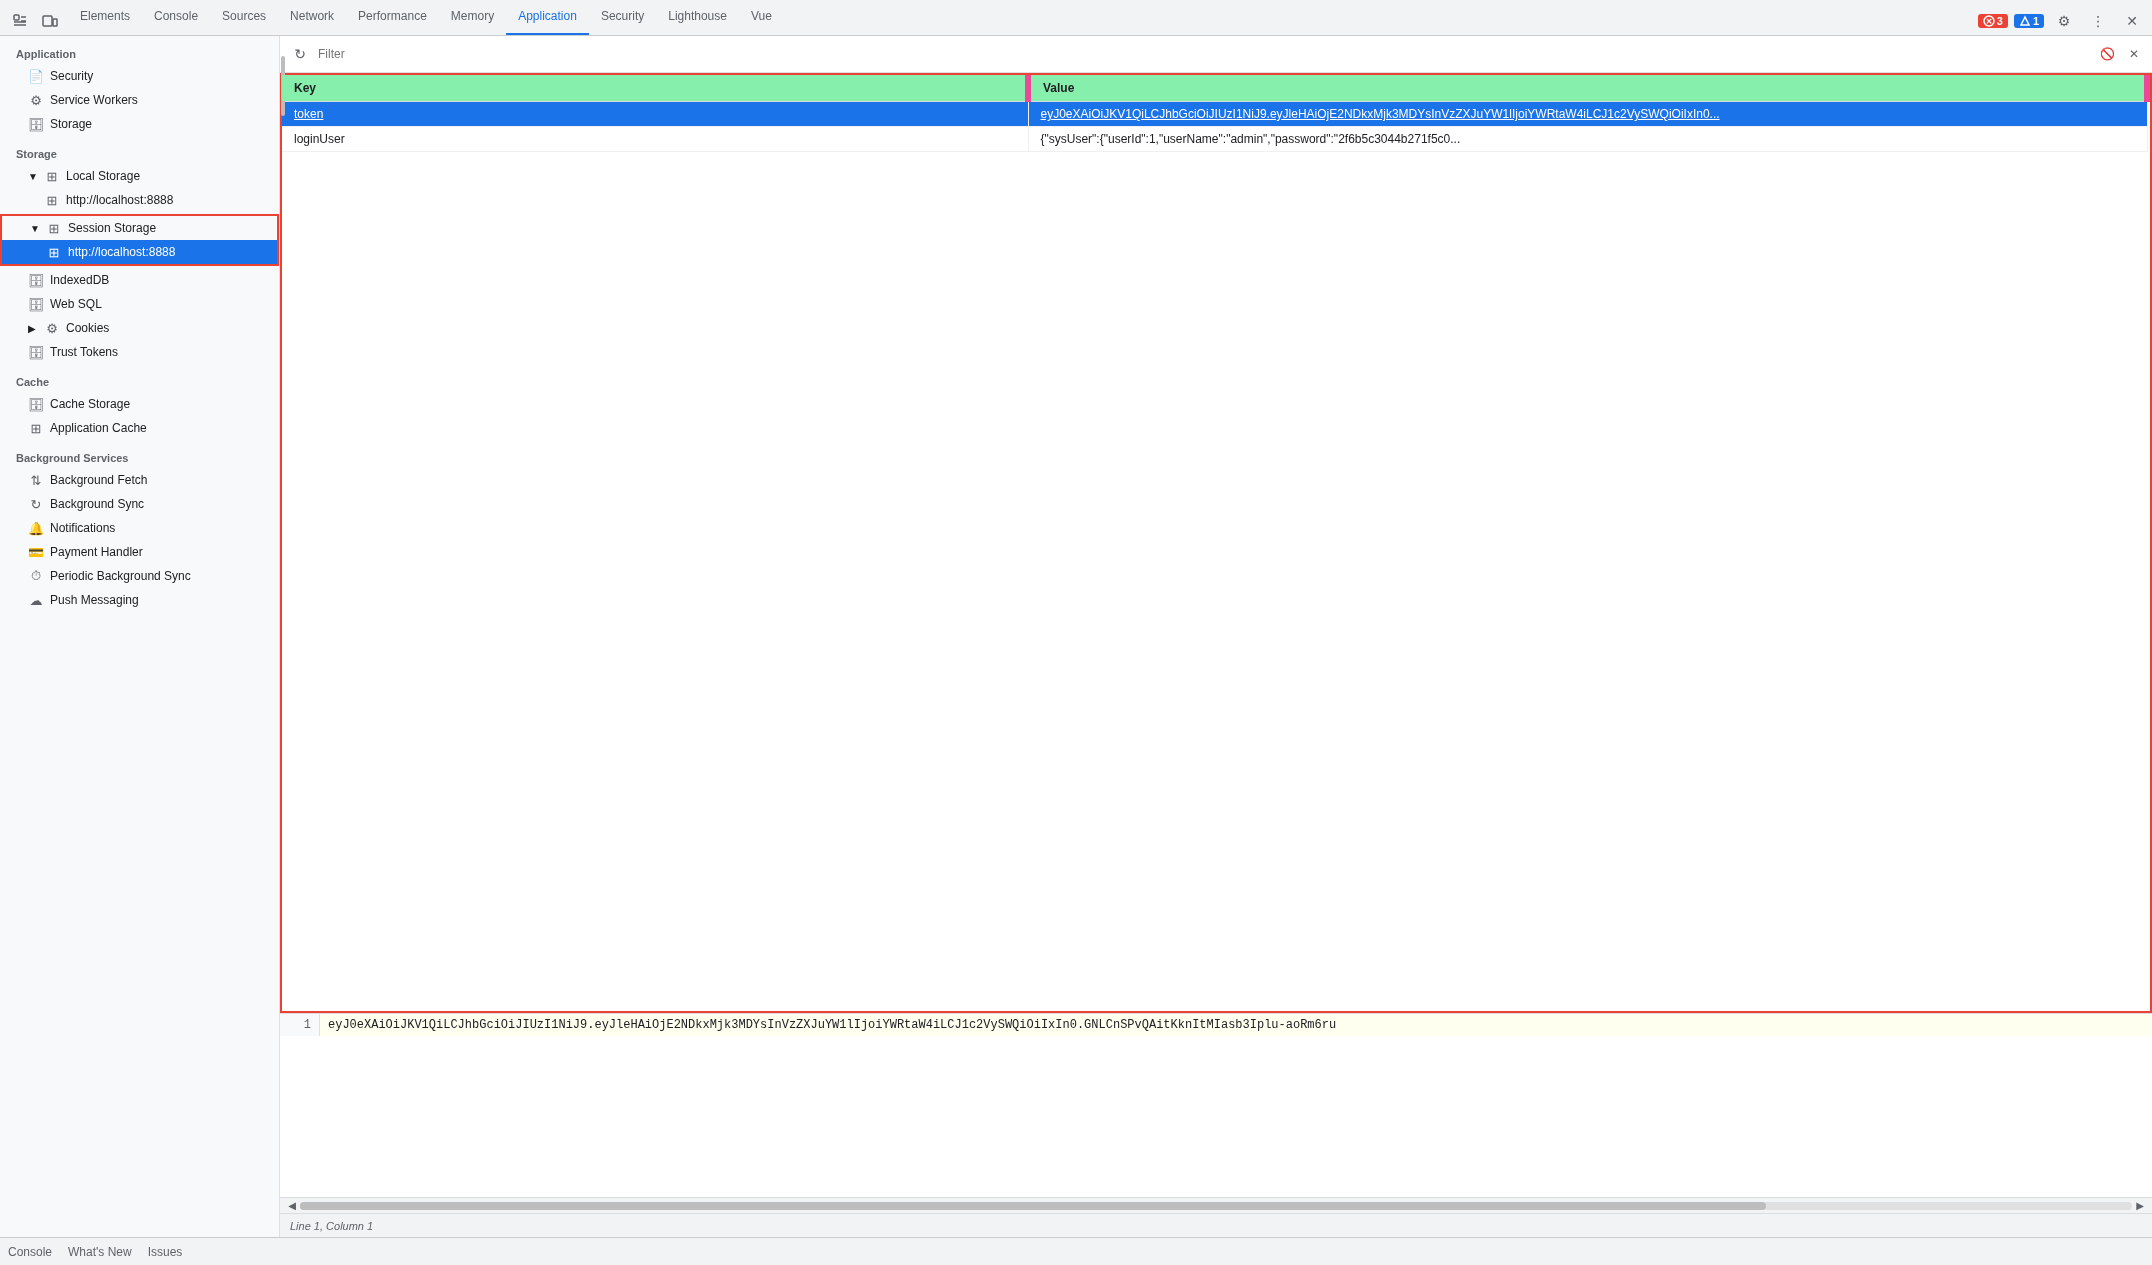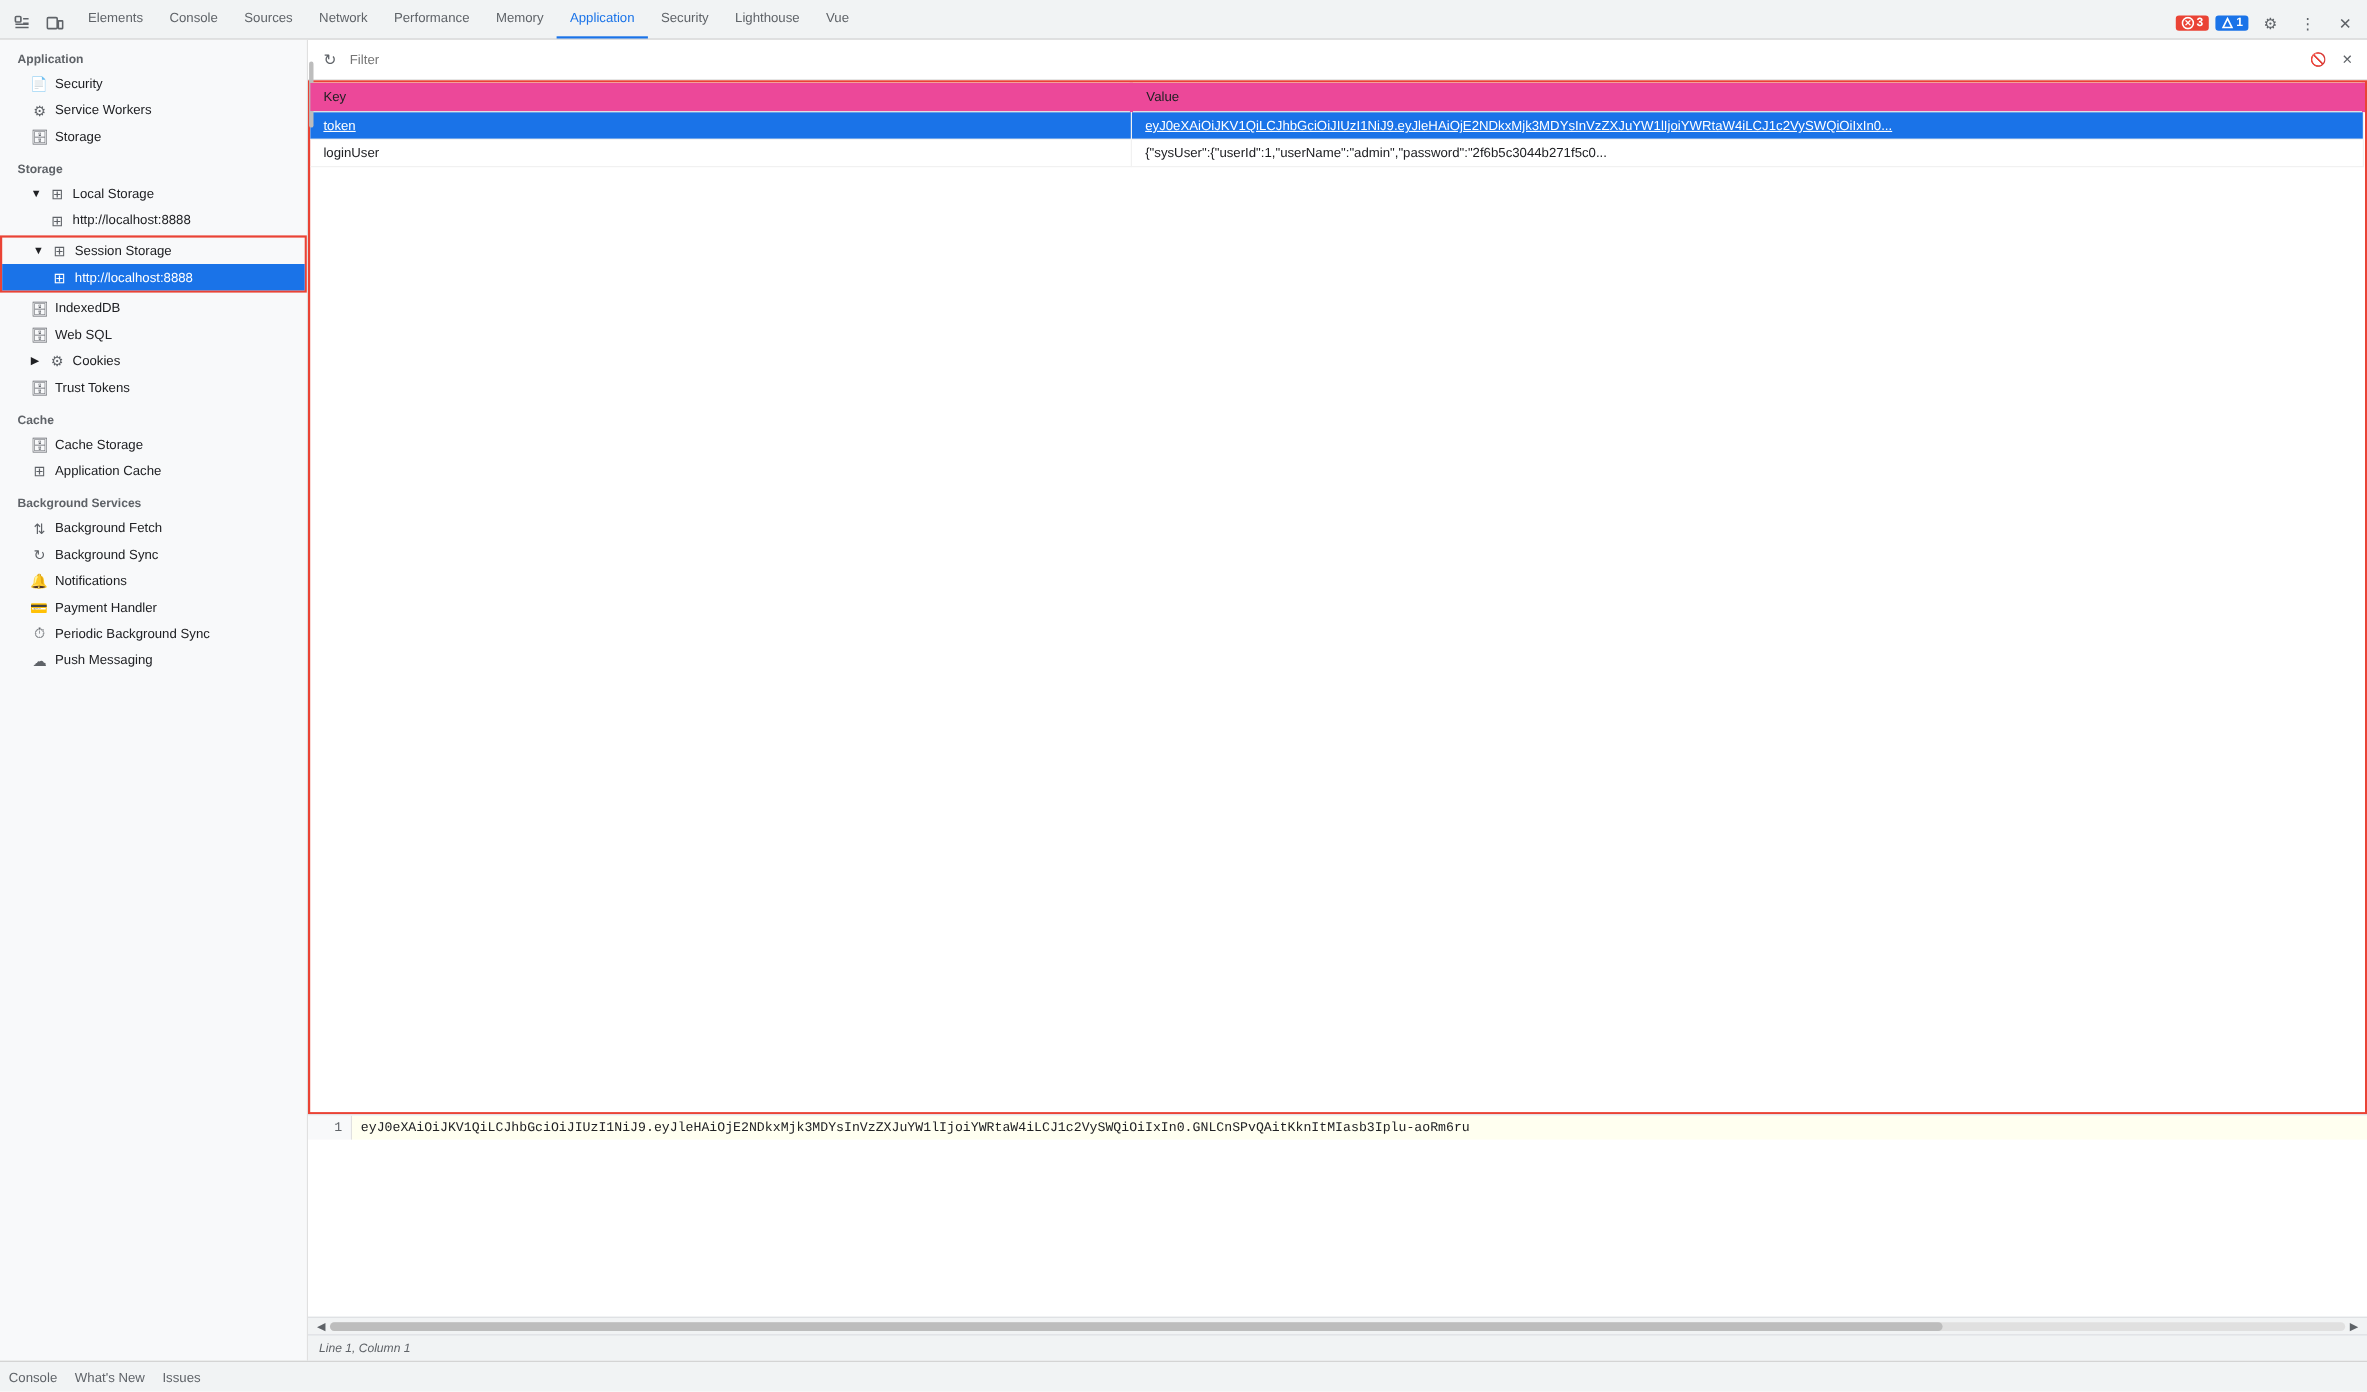--- a/index.html
+++ b/index.html
@@ -161,26 +161,26 @@
       flex: 1;
       overflow: auto;
       border: 2px solid #ea4335;
       margin: 0;
     }
     .data-table {
       width: 100%;
       border-collapse: collapse;
     }
     .data-table th {
-      background: #ec4899;
+      background: #86efac;
       border-bottom: 1px solid #dadce0;
-      border-right: 3px solid #ec4899;
+      border-right: 6px solid #ec4899;
       padding: 6px 12px;
       text-align: left;
-      font-weight: 400;
+      font-weight: 700;
       color: #202124;
       font-size: 12px;
       position: sticky;
       top: 0;
     }
     .data-table td {
       border-bottom: 1px solid #f0f0f0;
       border-right: 1px solid #f0f0f0;
       padding: 5px 12px;
       font-size: 12px;

